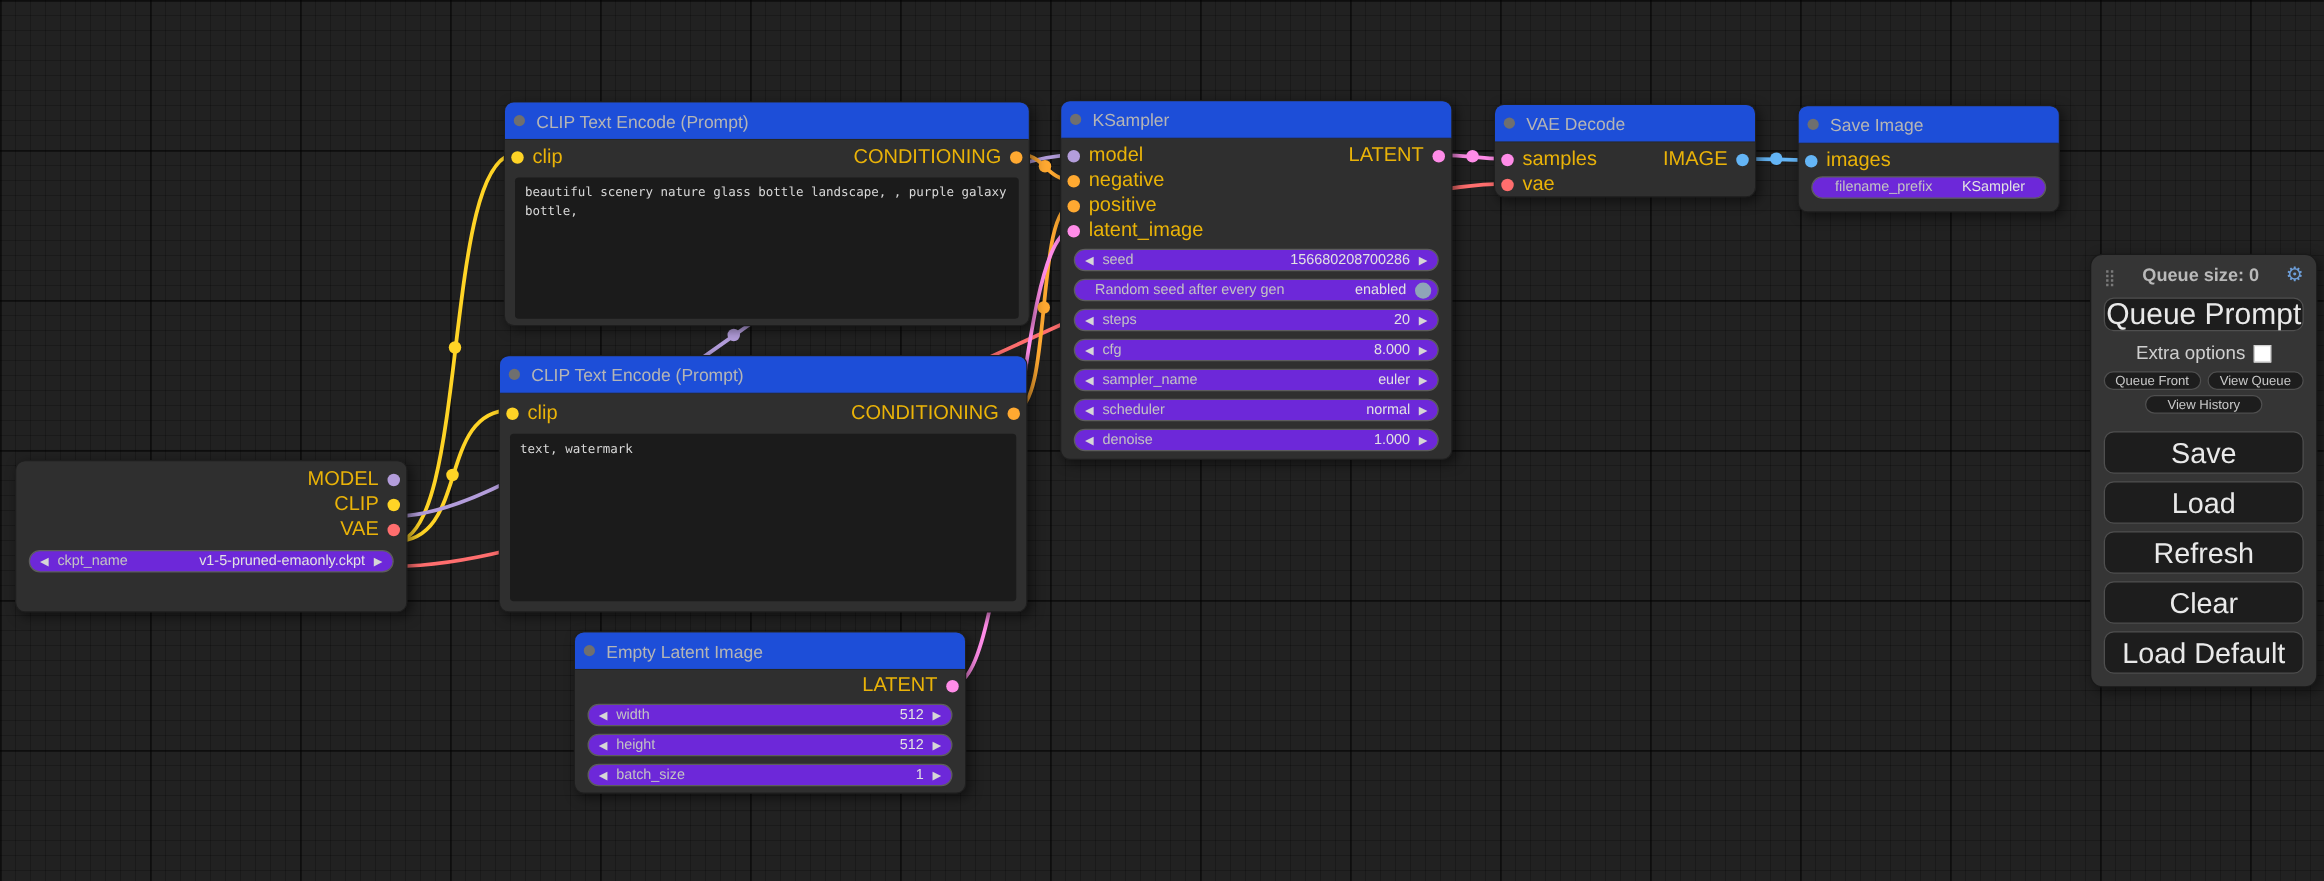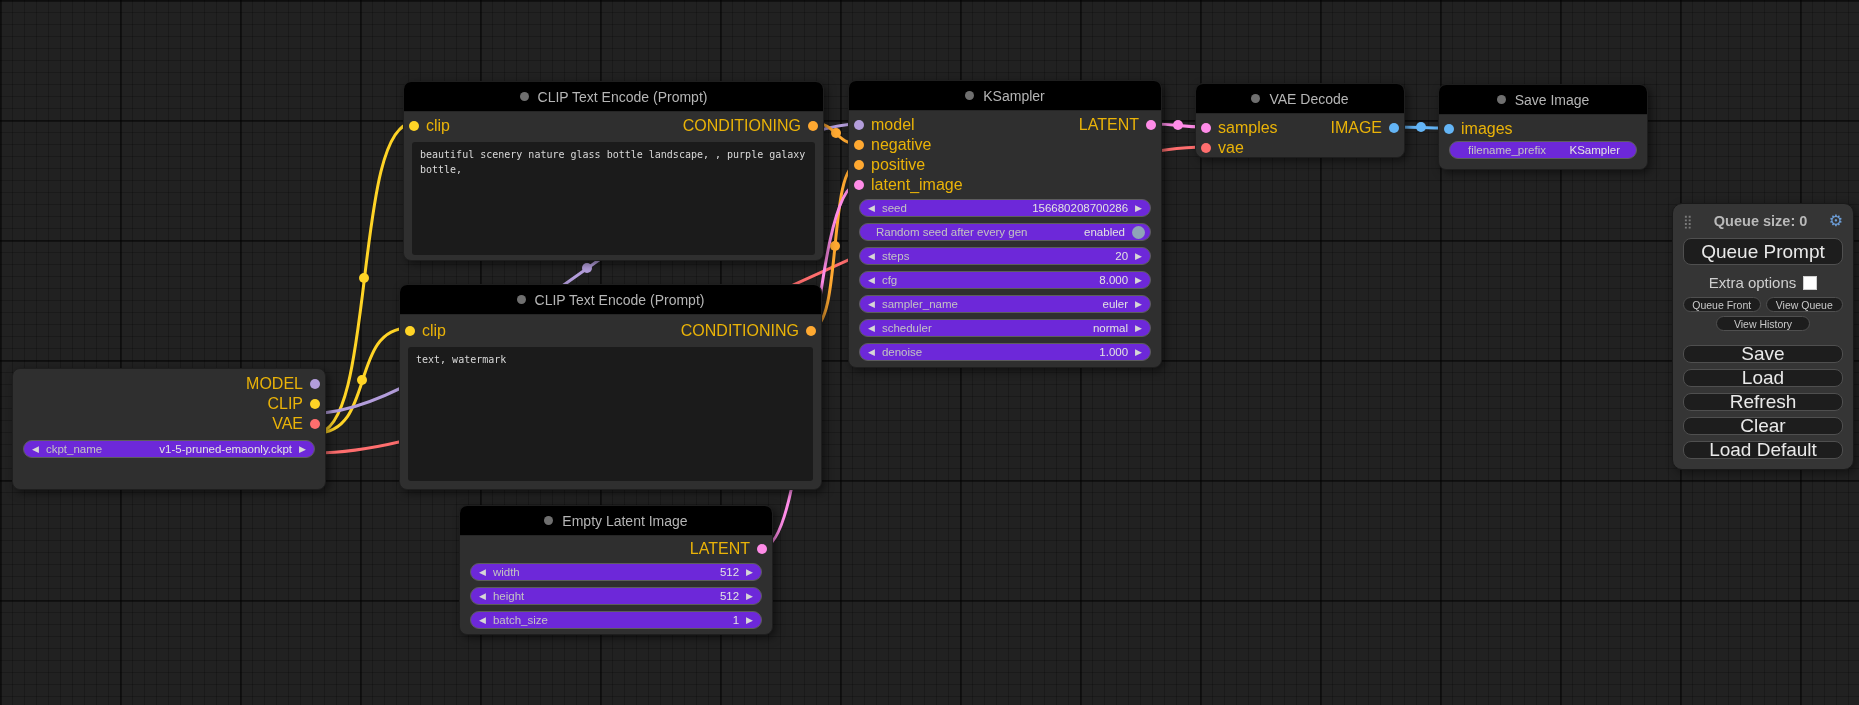--- a/index.html
+++ b/index.html
@@ -14,23 +14,23 @@
       linear-gradient(90deg, rgba(0,0,0,0.22) 1px, transparent 1px);
     background-size:120px 120px,120px 120px,12px 12px,12px 12px;
   }
   #wires{position:absolute;left:0;top:0;z-index:1;}
   #wires path{fill:none;stroke-width:3;stroke-linecap:round;}
   .node{
     position:absolute;z-index:2;background:#2f2f2f;border:1px solid #1e1e1e;
     border-radius:8px;box-shadow:3px 3px 9px rgba(0,0,0,.5);box-sizing:border-box;
   }
   .nhead{
-    height:30px;background:#000000;border-radius:7px 7px 0 0;
-    display:flex;align-items:center;gap:9px;padding:0 28px;
-    border-bottom:1px solid #262626;box-sizing:border-box;justify-content:center;
+    height:30px;background:#1d4ed8;border-radius:7px 7px 0 0;
+    display:flex;align-items:center;gap:9px;padding:0 7px;
+    border-bottom:1px solid #262626;box-sizing:border-box;
   }
   .ndot{width:9px;height:9px;border-radius:50%;background:#6f6f6f;flex:none;}
   .ntitle{color:#b5b5b5;font-size:14px;white-space:nowrap;}
   .prow{display:flex;align-items:center;justify-content:space-between;height:20px;padding:0 5px;}
   .pside{display:flex;align-items:center;gap:7px;}
   .dot{width:10px;height:10px;border-radius:50%;flex:none;}
   .plabel{color:#eab308;font-size:16px;white-space:nowrap;}
   .widget{
     height:18px;margin:0 10px 6px 10px;background:#6d28d9;border:1px solid #5d5d5d;
     border-radius:10px;display:flex;align-items:center;gap:7px;padding:0 8px;
@@ -51,27 +51,27 @@
     box-shadow:3px 3px 10px rgba(0,0,0,.45);padding:8px 10px 10px 10px;box-sizing:border-box;
   }
   .ptitlerow{display:flex;align-items:center;height:18px;}
   .draghandle{color:#7a7a7a;font-size:13px;cursor:grab;}
   .qsize{flex:1;text-align:center;color:#b9b9b9;font-size:14.5px;font-weight:bold;}
   .gear{font-size:16px;line-height:1;cursor:pointer;}
   .btn{
     background:#1d1d1d;border:1px solid #4f4f4f;border-radius:8px;color:#e9e9e9;
     display:flex;align-items:center;justify-content:center;box-sizing:border-box;cursor:pointer;
   }
-  .btn-queue{width:100%;height:27px;font-size:19px;margin-top:8px;}
+  .btn-queue{width:100%;height:27px;font-size:24px;margin-top:8px;}
   .extrarow{margin-top:9px;display:flex;align-items:center;justify-content:center;gap:7px;color:#cfcfcf;font-size:15px;}
   .checkbox{width:14px;height:14px;background:#ffffff;border:1px solid #d0d0d0;box-sizing:border-box;}
   .smallrow{display:flex;gap:5px;margin-top:6px;}
   .btn-sm{flex:1;height:15px;font-size:10.5px;color:#c9c9c9;border-radius:8px;}
   .btn-hist{width:94px;height:15px;font-size:10.5px;color:#c9c9c9;border-radius:8px;margin:4px auto 0 auto;}
-  .btn-big{width:100%;height:18px;font-size:19px;margin-top:6px;}
+  .btn-big{width:100%;height:34px;font-size:23px;margin-top:6px;}
   .btn-save{margin-top:14px;}
 </style>
 </head>
 <body>
 
 <svg id="wires" width="1859" height="705">
   <path d="M316,433 C376,433 353,123 413,123" style="stroke: rgb(255, 212, 38);"></path>
   <path d="M316,433 C376,433 349,328 409,328" style="stroke: rgb(255, 212, 38);"></path>
   <path d="M316,413 C451,413 723,124 858,124" style="stroke: rgb(179, 157, 219);"></path>
   <path d="M316,453 C538,453 983,147 1205,147" style="stroke: rgb(255, 110, 110);"></path>

